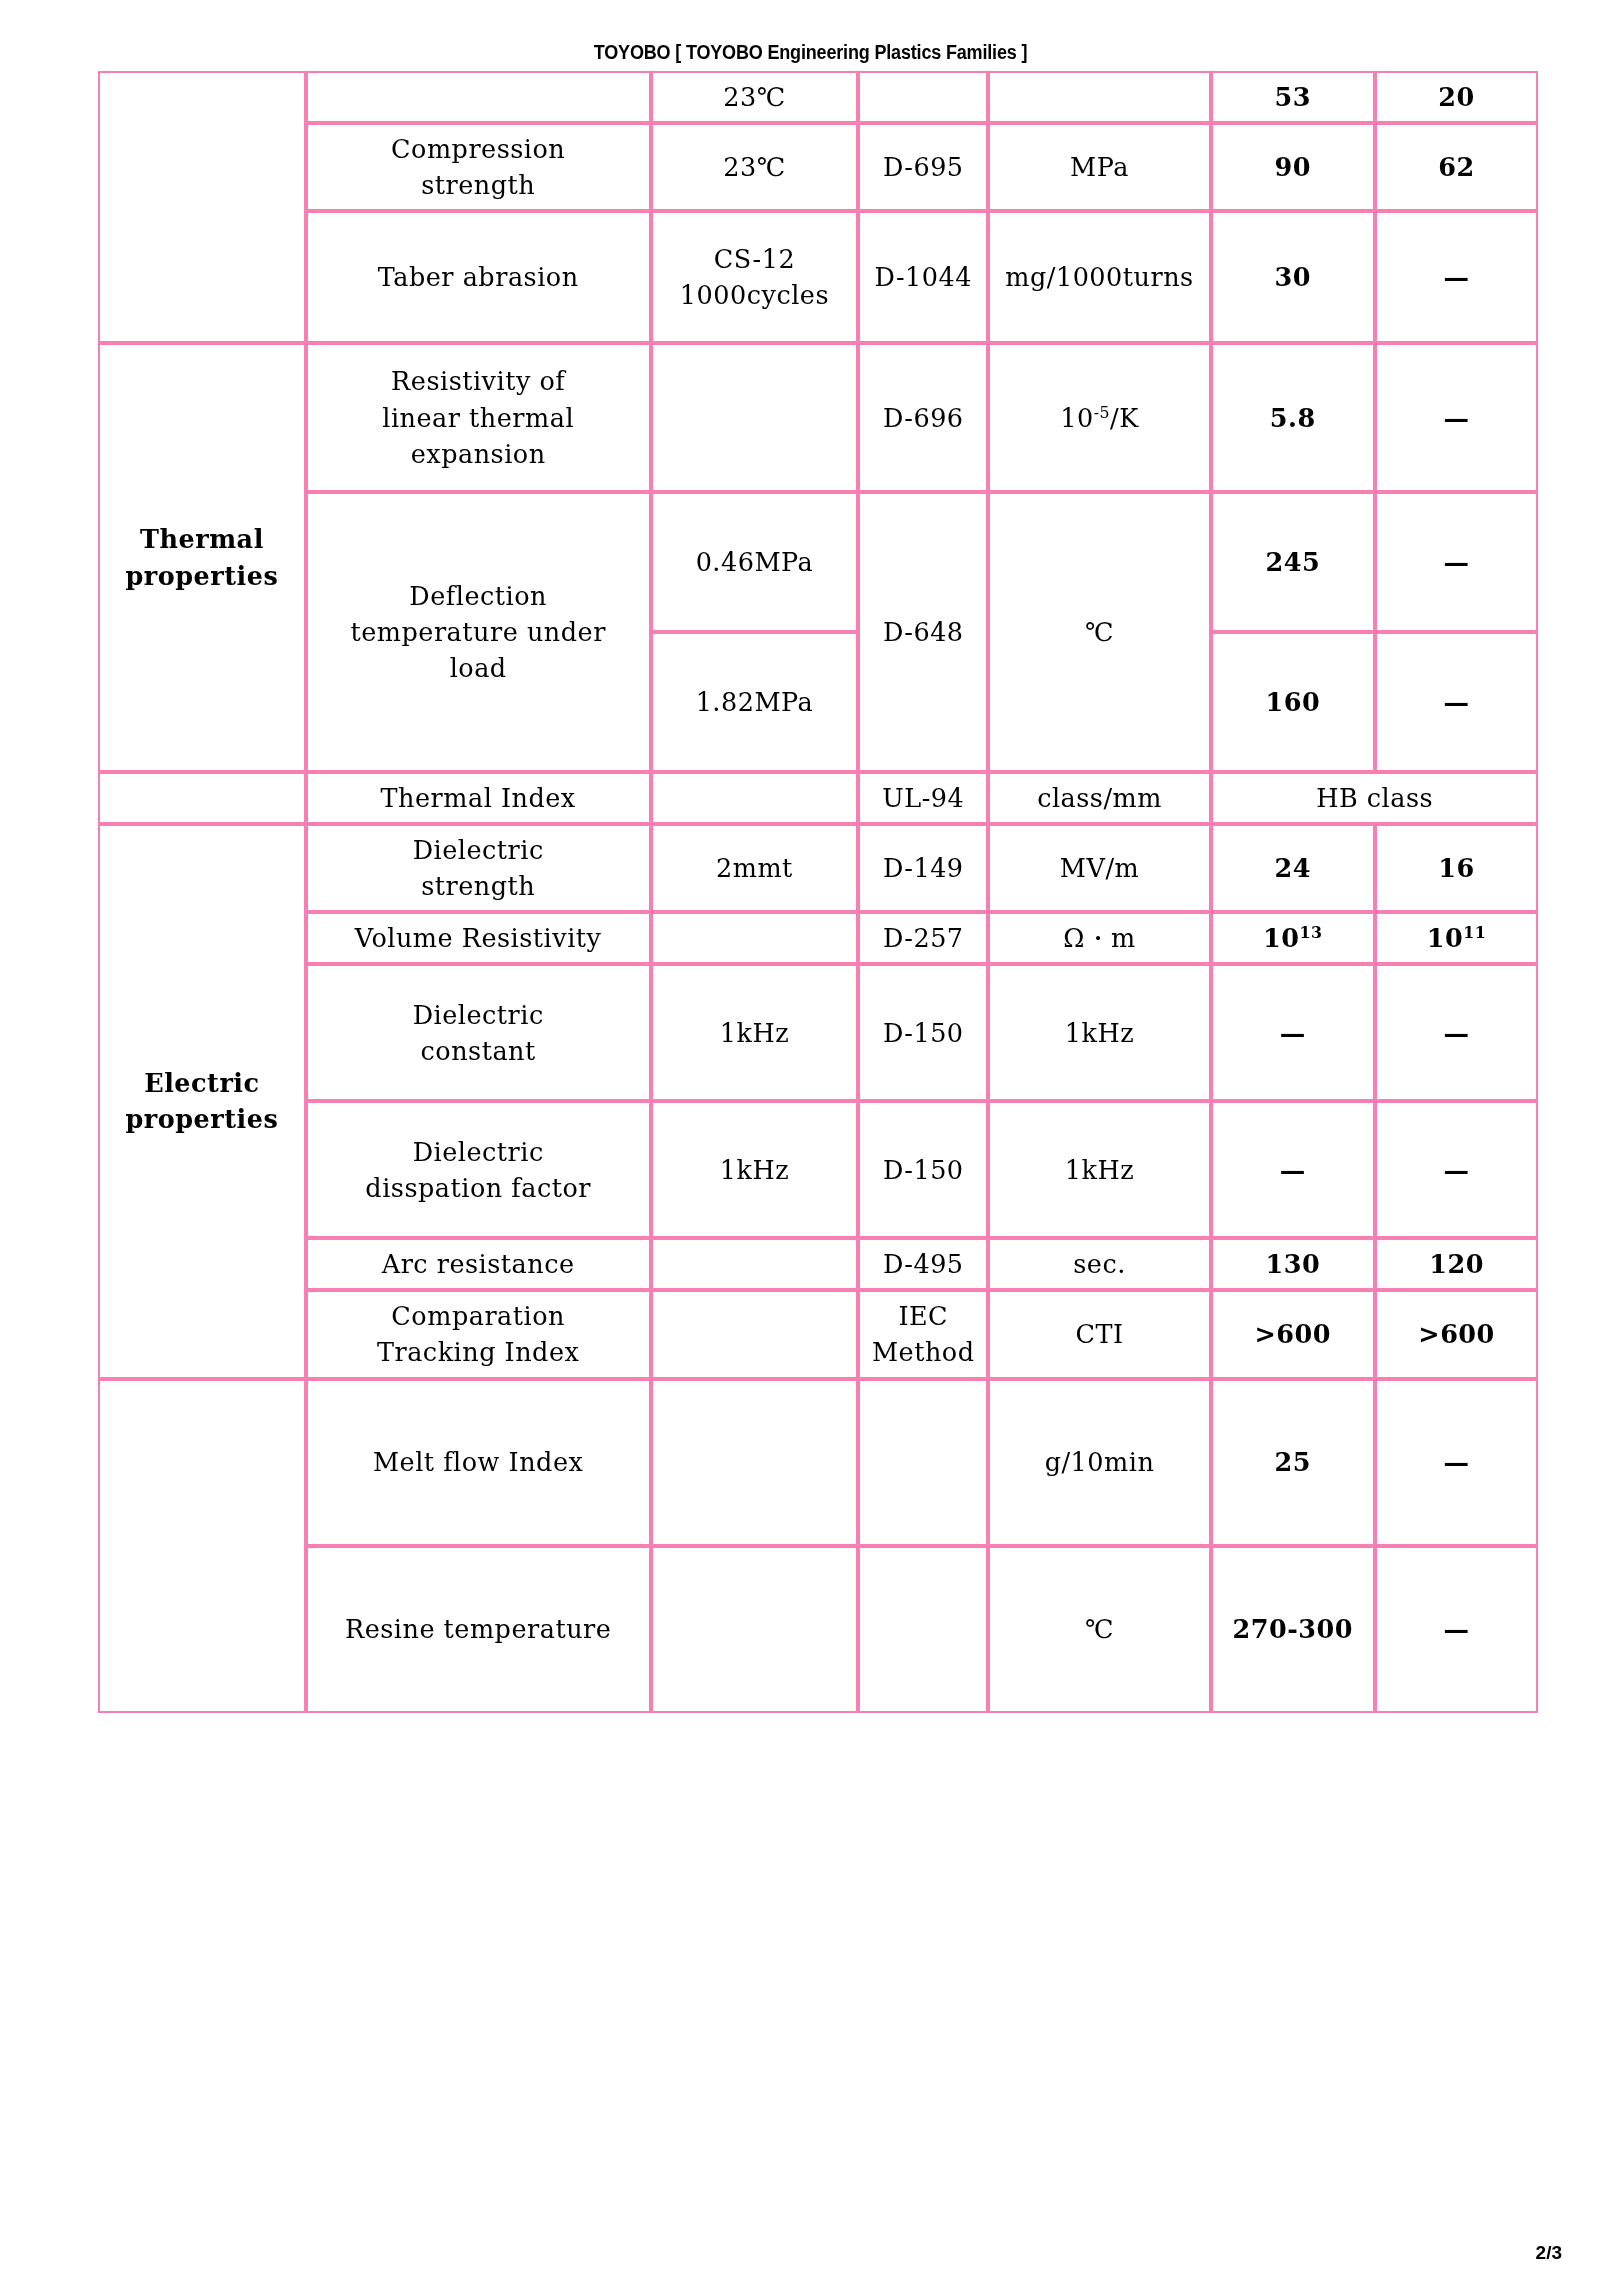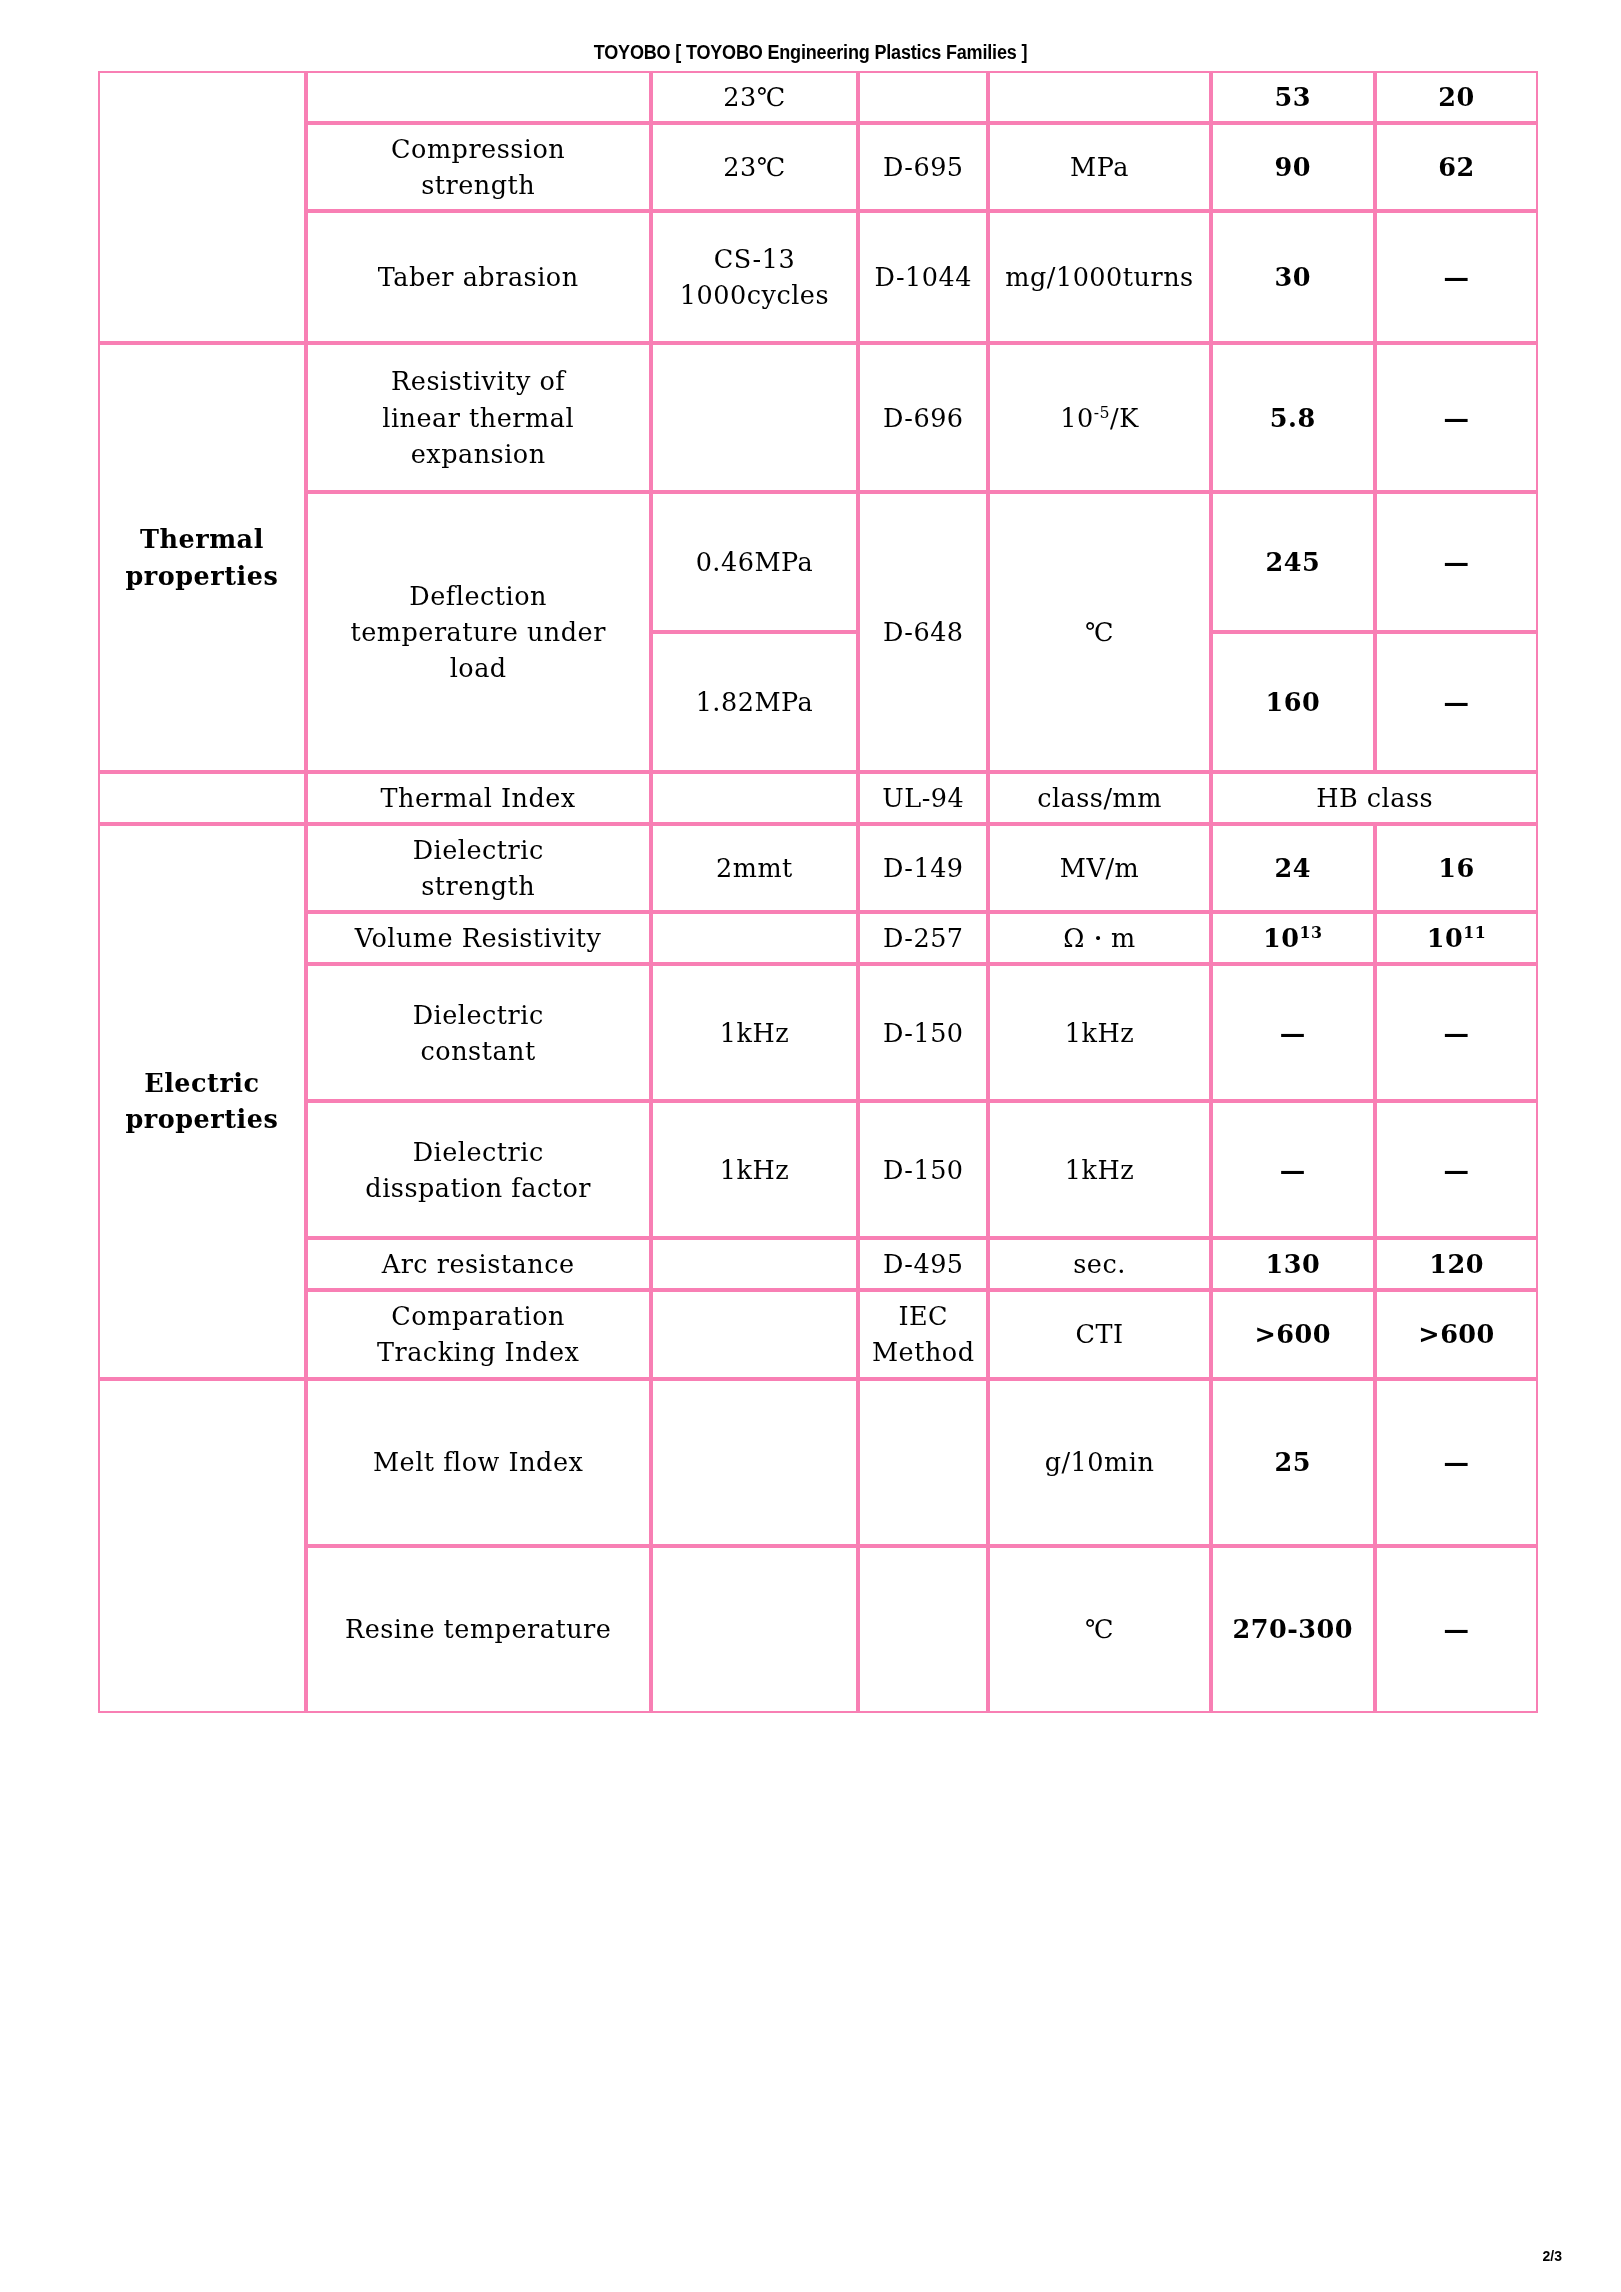--- a/index.html
+++ b/index.html
@@ -86,21 +86,21 @@
   sup {
     font-size: 0.62em;
     vertical-align: super;
     line-height: 0;
   }
   .page-num {
     position: absolute;
     right: 59px;
     bottom: 29px;
     font-family: "Liberation Sans", sans-serif;
-    font-size: 14px;
+    font-size: 19px;
     font-weight: bold;
     color: #000;
   }
 </style>
 </head>
 <body>
 
 <div class="page">
 
   <div class="doc-header">TOYOBO [ TOYOBO Engineering Plastics Families ]</div>
@@ -127,21 +127,21 @@
         <td class="cond">23℃</td>
         <td class="astm">D-695</td>
         <td class="unit">MPa</td>
         <td class="v1">90</td>
         <td class="v2">62</td>
       </tr>
 
       <tr style="height:132px">
         <td class="prop">Taber abrasion</td>
         <td class="cond">
-          <span>CS-13</span><br>
+          <span>CS-12</span><br>
           <span>1000cycles</span>
         </td>
         <td class="astm">D-1044</td>
         <td class="unit">mg/1000turns</td>
         <td class="v1">30</td>
         <td class="v2">—</td>
       </tr>
 
       <tr style="height:149px">
         <td class="cat" rowspan="3">

